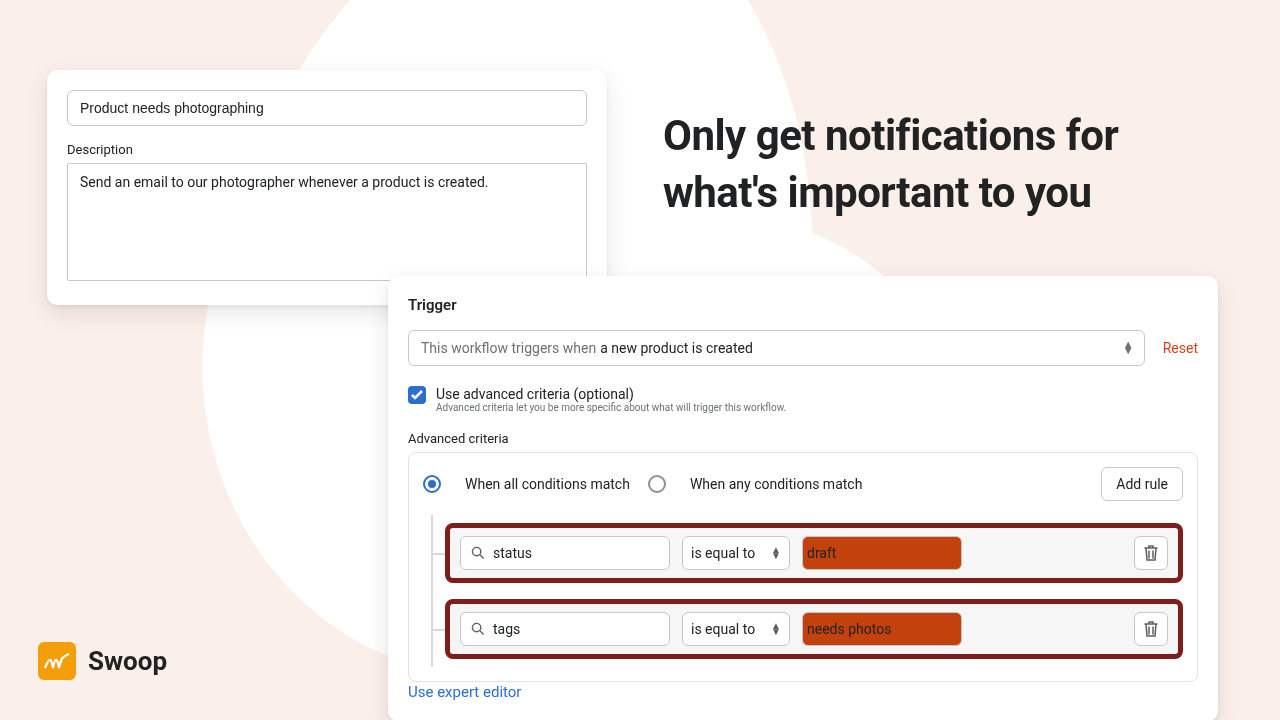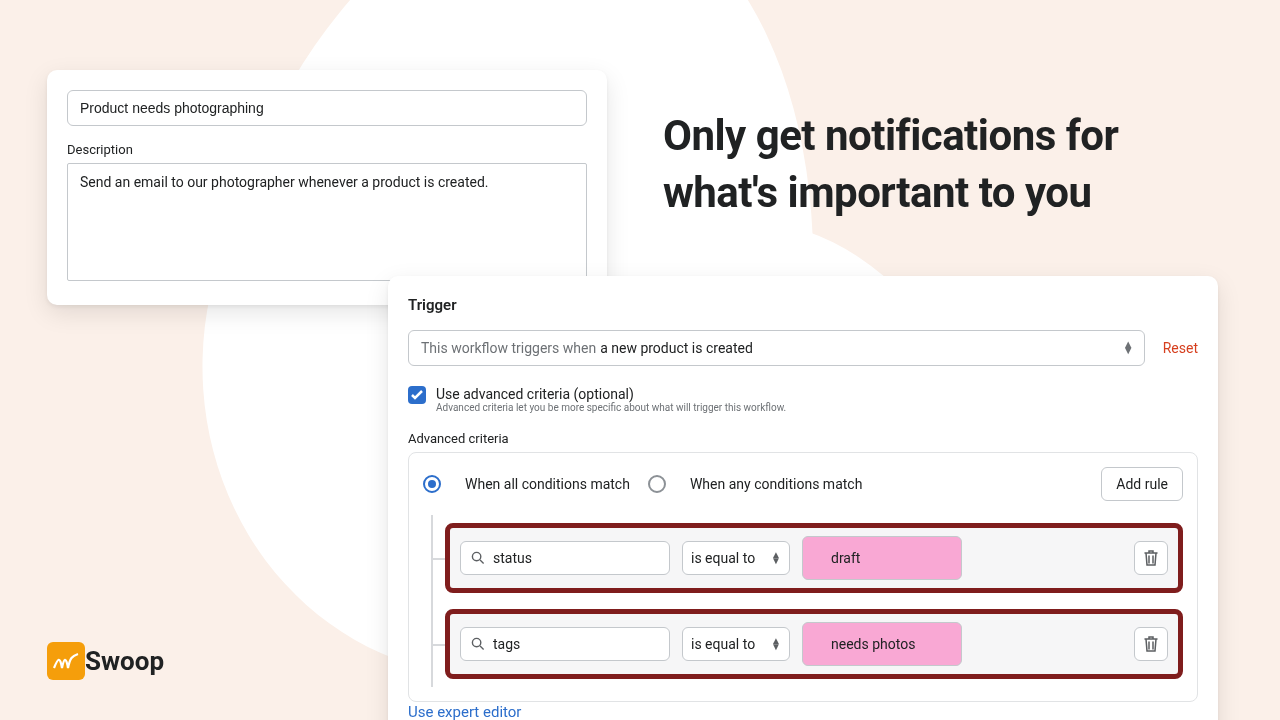--- a/index.html
+++ b/index.html
@@ -227,25 +227,25 @@
     height: 34px;
     border:1px solid #c4c8cc;
     border-radius:6px;
     background:#fff;
     padding:0 8px;
     display:flex; align-items:center; justify-content:space-between;
     font-size:14px;
   }
   .val-field {
     width: 160px;
-    height:44px;
+    height:34px;
     border:1px solid #c4c8cc;
     border-radius:6px;
-    background:#f9a8d4;
-    padding:0 28px;
+    background:#c2410c;
+    padding:0 4px;
     display:flex; align-items:center;
     font-size:14px;
   }
   .trash-btn {
     width:34px; height:34px;
     border:1px solid #c4c8cc;
     border-radius:6px;
     background:#fff;
     display:flex; align-items:center; justify-content:center;
     cursor:pointer;
@@ -254,22 +254,22 @@
 
   .expert-link {
     margin-top: 1px;
     font-size: 15px;
     color:#2c6ecb;
     cursor:pointer;
   }
 
   .brand {
     position:absolute;
-    left: 47px; bottom: 40px;
-    display:flex; align-items:center; margin-top:6px;
+    left: 38px; bottom: 40px;
+    display:flex; align-items:center; gap:12px;margin-top:6px;
   }
   .brand-logo {
     width:38px; height:38px;
     background:#f59e0b;
     border-radius:6px;
     display:flex; align-items:center; justify-content:center;
   }
   .brand-logo svg { stroke:#fff; stroke-width:2.2; fill:none; }
   .brand-name { font-size:26px; font-weight:700; }
 

